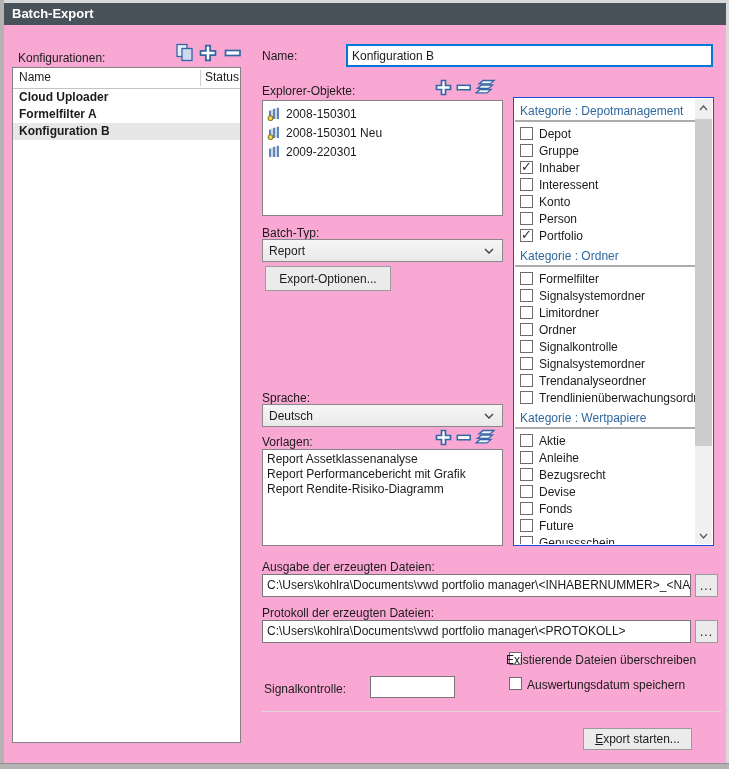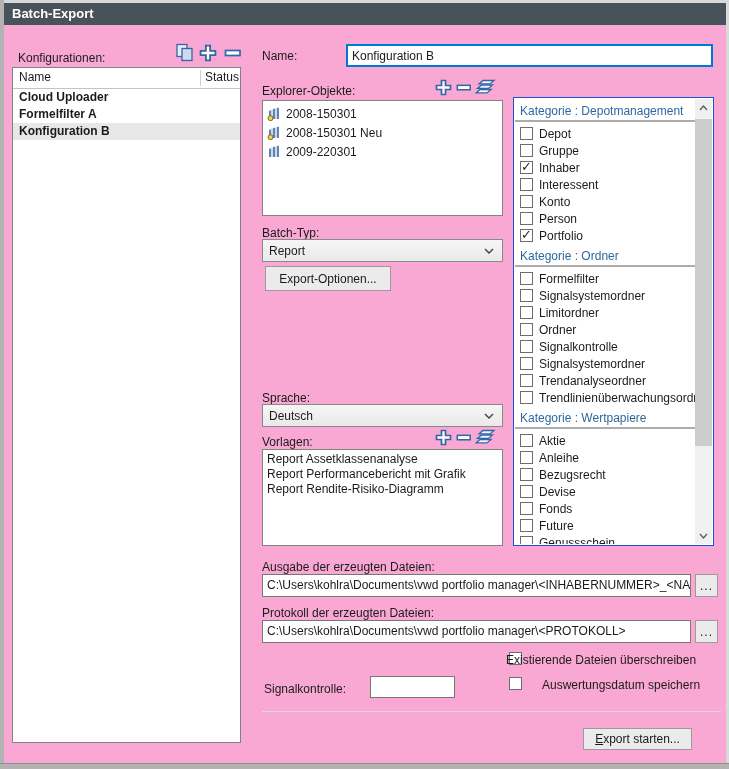--- a/index.html
+++ b/index.html
@@ -355,18 +355,18 @@
   <div class="path-field" style="left:262px;top:620px;width:429px;">C:\Users\kohlra\Documents\vwd portfolio manager\&lt;PROTOKOLL&gt;</div>
   <div class="btn browse-btn" style="left:695px;top:620px;width:23px;height:23px;">...</div>
 
   <span class="checkbox cb-abs" style="left:509px;top:652px;"></span>
   <div class="lbl" style="left:506px;top:653px;">Existierende Dateien überschreiben</div>
 
   <div class="lbl" style="left:264px;top:682px;">Signalkontrolle:</div>
   <input class="text-input" style="left: 370px; top: 676px; width: 85px; height: 22px;" type="text" value="">
 
   <span class="checkbox cb-abs" style="left:509px;top:677px;"></span>
-  <div class="lbl" style="left:542px;top:678px;">Auswertungsdatum speichern</div>
+  <div class="lbl" style="left:527px;top:678px;">Auswertungsdatum speichern</div>
 
   <div class="divider"></div>
 
   <div class="btn" style="left:583px;top:728px;width:109px;height:22px;"><u>E</u>xport starten...</div>
 </div>
 
 </body></html>

